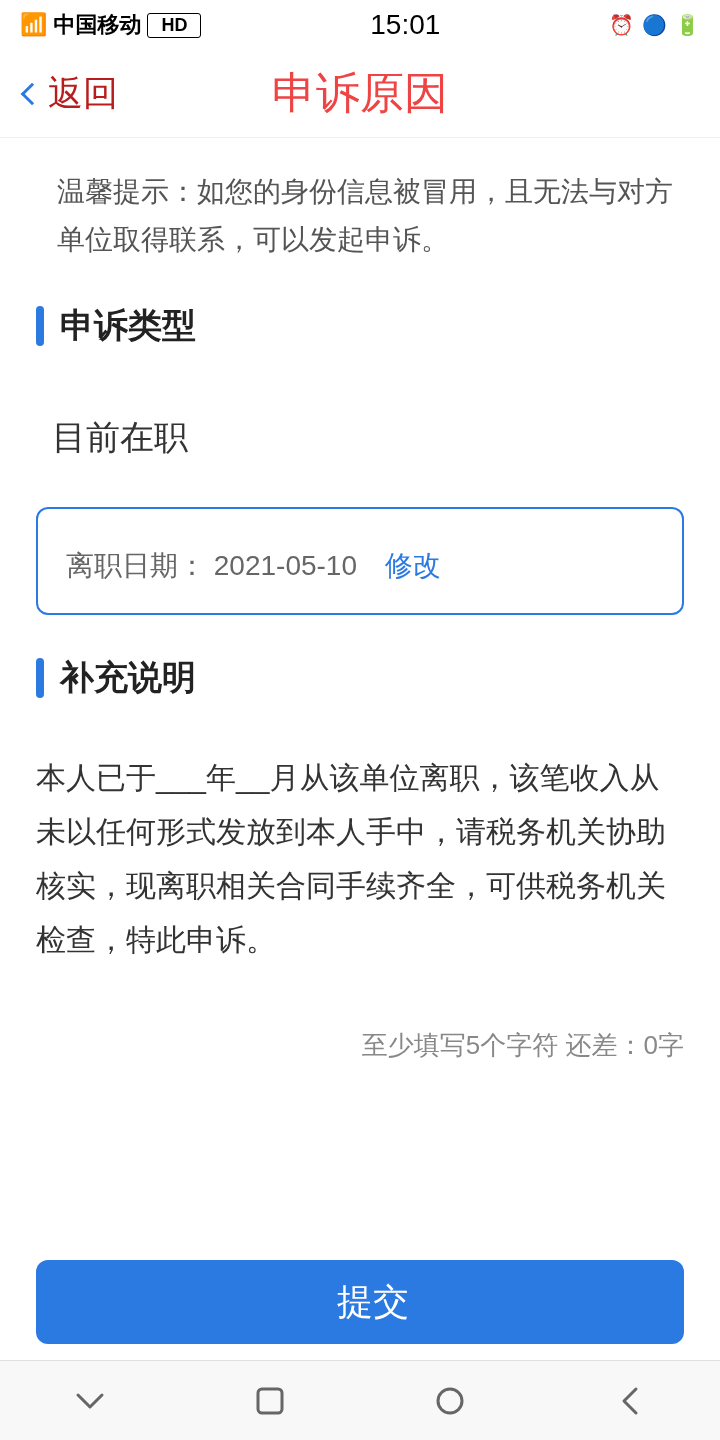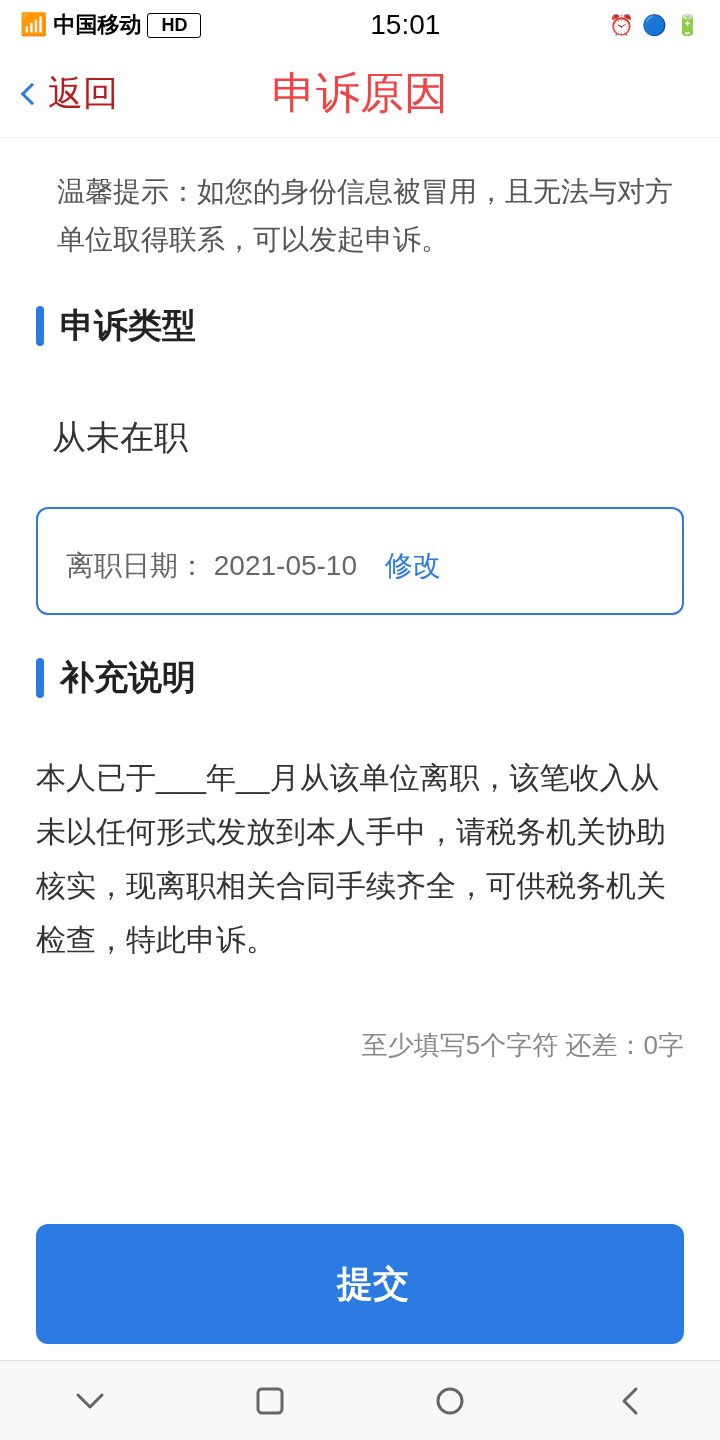--- a/index.html
+++ b/index.html
@@ -154,25 +154,25 @@
     .submit-area {
       position: fixed;
       bottom: 80px;
       left: 0;
       width: 720px;
       padding: 16px 36px;
       background: #fff;
     }
     .submit-btn {
       width: 100%;
-      height: 120px;
+      height: 84px;
       background: #2a7ae2;
       color: #fff;
       font-size: 36px;
-      font-weight: 700;
+      font-weight: 400;
       border: none;
       border-radius: 12px;
       cursor: pointer;
       display: flex;
       align-items: center;
       justify-content: center;
       padding-left: 26px;
     }
 
     
@@ -233,24 +233,24 @@
 
   <div class="warm-tip">
     <span>温馨提示：</span><span>如您的身份信息被冒用，且无法与对方单位取得联系，可以发起申诉。</span>
   </div>
 
   <div class="section-title">
     <div class="section-bar"></div>
     <span class="section-label">申诉类型</span>
   </div>
 
-
   <div class="unselected-option">
-    <span>从未在职</span>
-  </div>
+    <span>目前在职</span>
+  </div>
+
 
   <div class="option-selected-wrapper">
     <div class="option-sub">
       <span>离职日期：</span>
       <span>2021-05-10</span>
       <span class="modify-link">修改</span>
     </div>
   </div>
 
   <div class="supplement-section">

